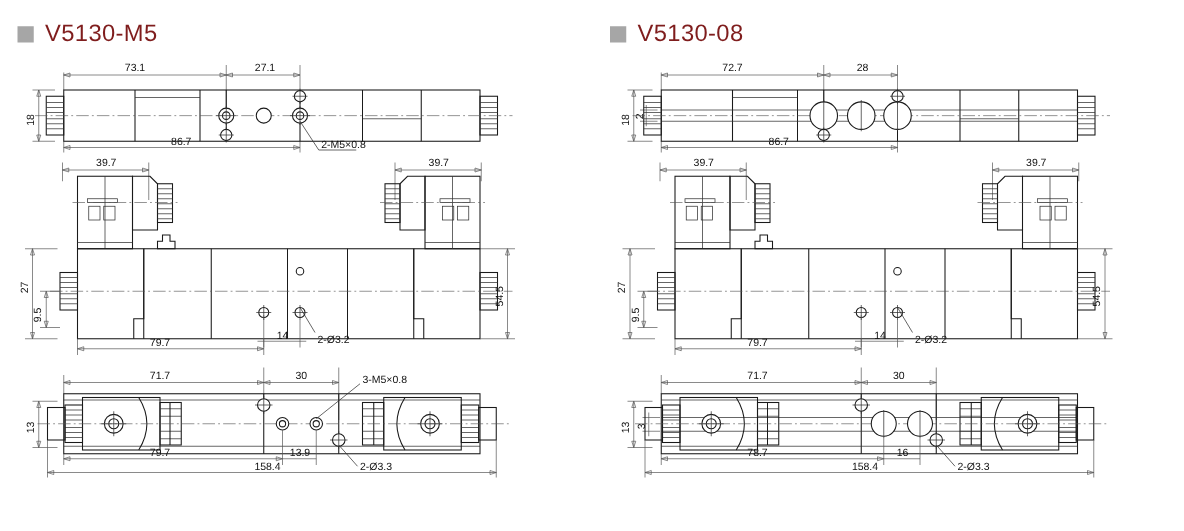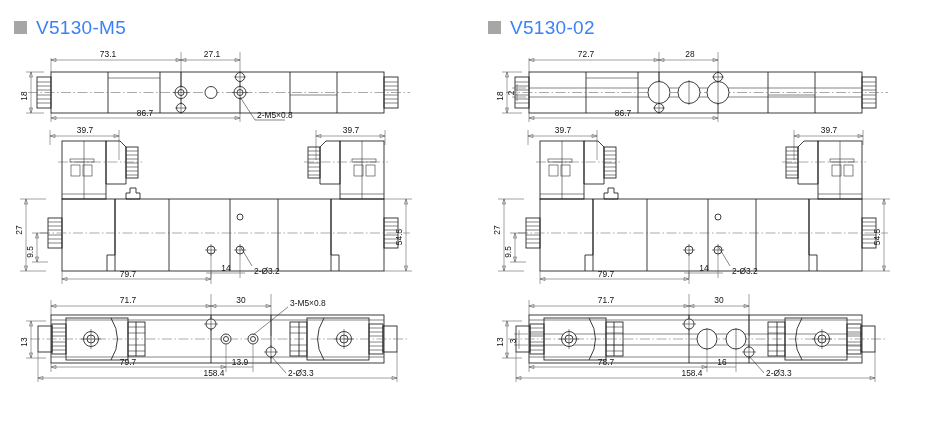--- a/index.html
+++ b/index.html
@@ -5,21 +5,21 @@
   html,body{margin:0;padding:0;background:#ffffff;}
   body{width:947px;height:425px;overflow:hidden;font-family:"Liberation Sans",sans-serif;}
   #root{position:relative;width:947px;height:425px;background:#fff;}
 
   .panel{position:absolute;top:0;height:425px;width:473px;}
   .panel.left{left:0;}
   .panel.right{left:474px;}
 
   .title-row{position:absolute;left:14px;top:18px;display:flex;align-items:center;gap:9px;}
   .title-marker{width:13px;height:13px;background:#a6a6a6;display:block;}
-  .title-text{font-size:19px;color:#3b82f6;letter-spacing:.3px;line-height:19px;font-family:"Liberation Sans",sans-serif;}
+  .title-text{font-size:19px;color:#7f1d1d;letter-spacing:.3px;line-height:19px;font-family:"Liberation Sans",sans-serif;}
 
   svg.dwg{position:absolute;left:0;top:0;width:473px;height:425px;}
   svg.dwg text{font-family:"Liberation Sans",sans-serif;font-size:8.4px;fill:#111;}
   .ln{stroke:#1a1a1a;stroke-width:.85;fill:none;}
   .ln-thin{stroke:#333;stroke-width:.6;fill:none;}
   .dim{stroke:#555;stroke-width:.55;fill:none;}
   .ctr{stroke:#555;stroke-width:.5;fill:none;stroke-dasharray:10 2.5 1.5 2.5;}
   .lead{stroke:#333;stroke-width:.6;fill:none;}
   .white{fill:#ffffff;}
 </style>
@@ -395,21 +395,21 @@
           <text x="214" y="376" text-anchor="middle">158.4</text>
         </g>
       </g>
     </svg>
   </div>
 
   <div class="panel right">
 
     <div class="title-row">
       <span class="title-marker"></span>
-      <span class="title-text">V5130-02</span>
+      <span class="title-text">V5130-08</span>
     </div>
 
     <svg class="dwg" viewBox="0 0 473 425">
 
       <g>
         <g>
           <line class="dim" x1="55" y1="58" x2="55" y2="72"></line>
           <line class="dim" x1="185" y1="52" x2="185" y2="95"></line>
           <line class="dim" x1="55" y1="60" x2="185" y2="60"></line>
           <path class="dim" d="M55 60 l5 -1.6 v3.2 z" fill="#555"></path>

